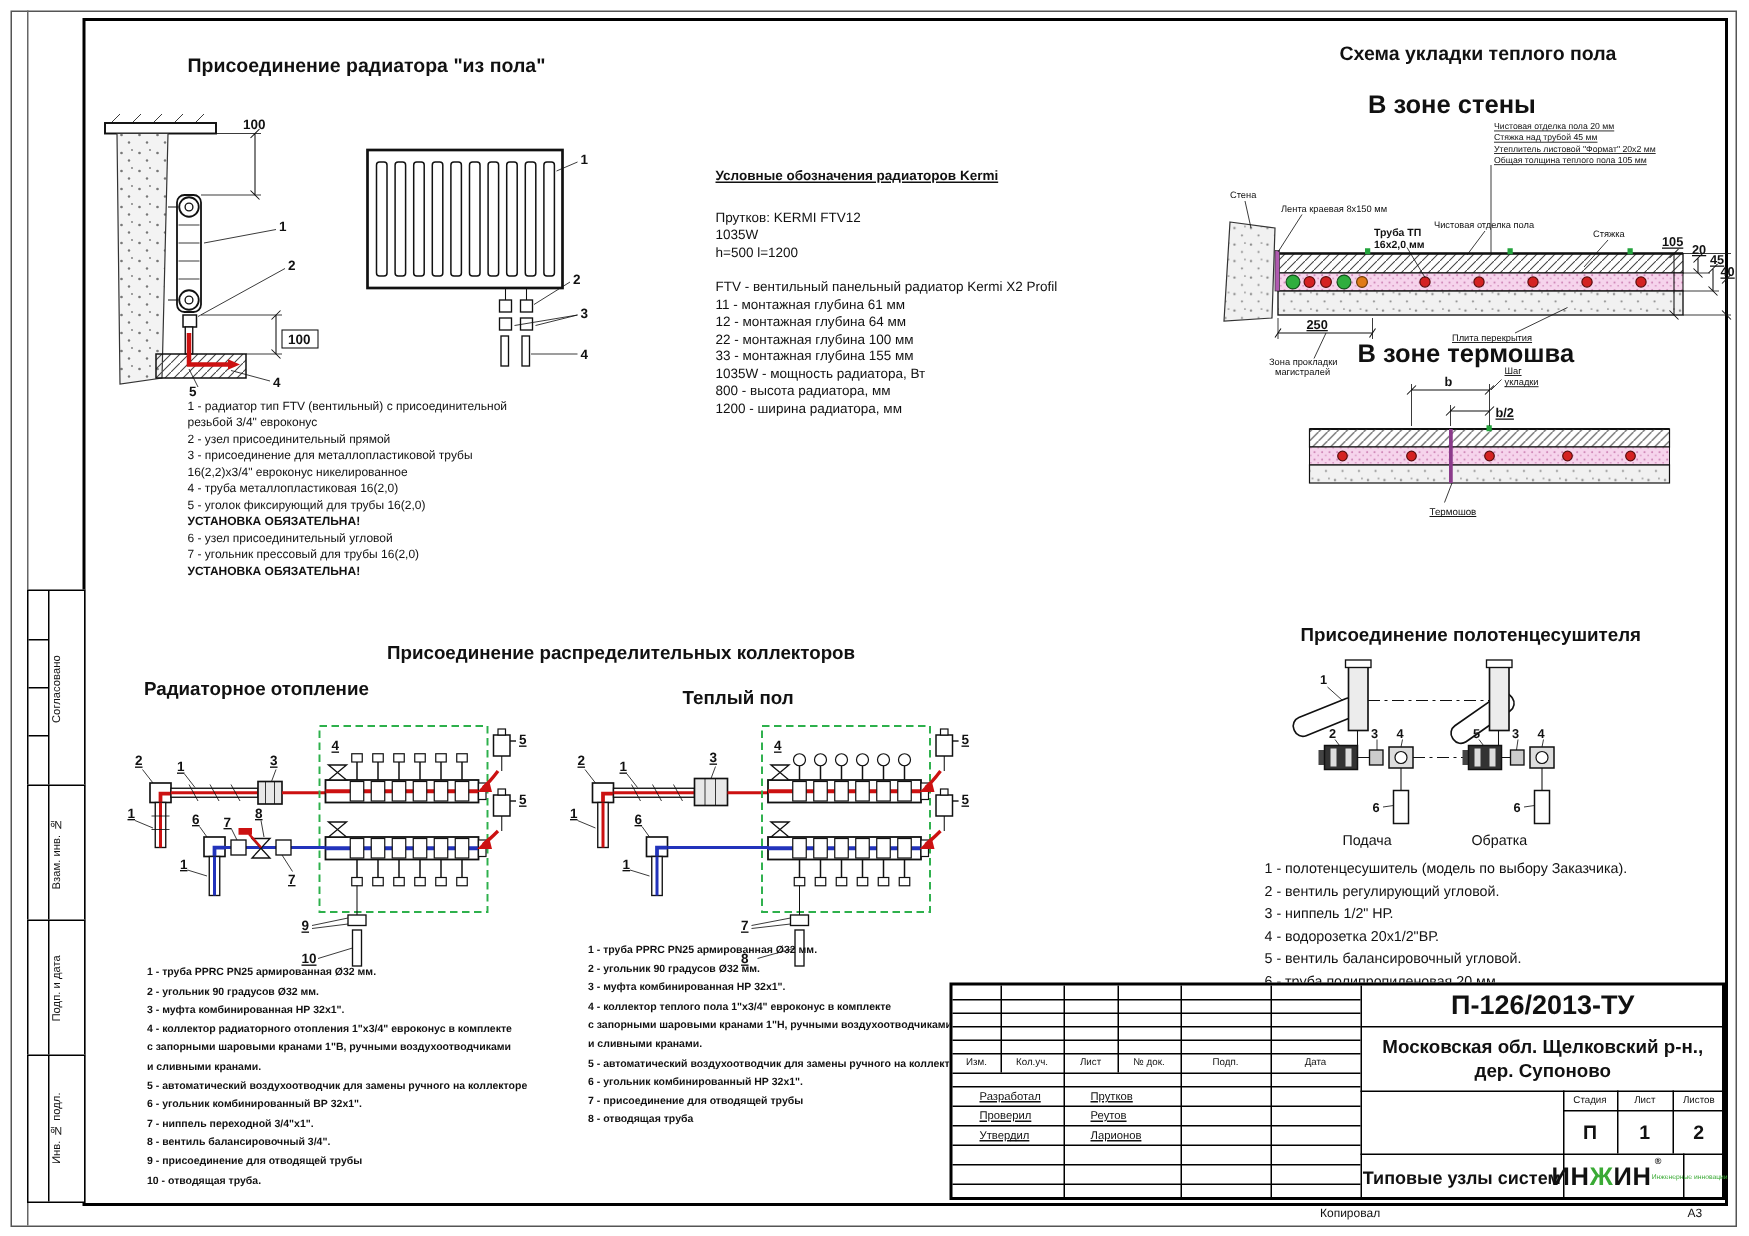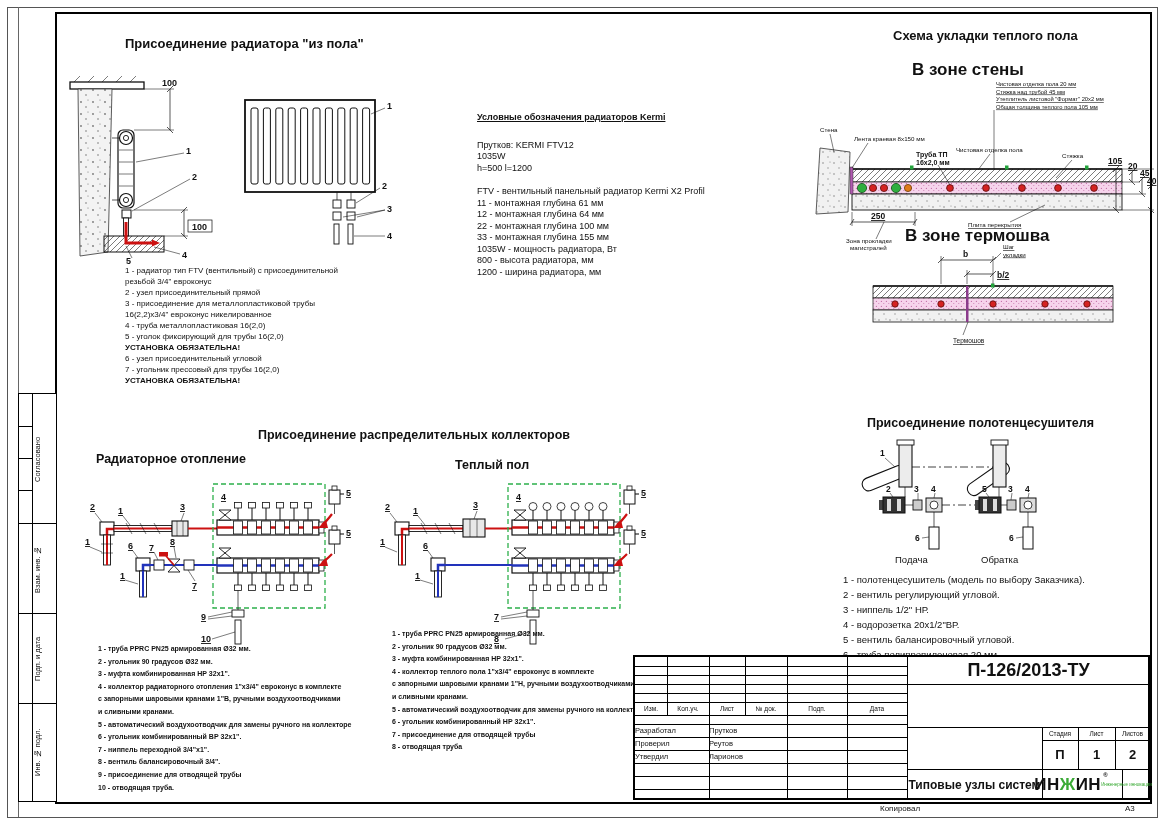--- a/index.html
+++ b/index.html
@@ -21,21 +21,21 @@
   
   .vblock { left:18px; width:37px; border:1px solid #000; background:#fff; }
   .vtext { position:absolute; inset:0; display:flex; align-items:center; justify-content:center;
            writing-mode:vertical-rl; transform:rotate(180deg); font-size:7.5px; white-space:nowrap; }
   .vdiv { position:absolute; left:13px; top:0; bottom:0; width:1px; background:#000; }
   .hline { position:absolute; background:#000; height:1px; }
   .vline { position:absolute; background:#000; width:1px; }
   
   .tb { left:633px; top:655px; width:517px; height:145px; border:2px solid #000; box-sizing:border-box; background:#fff; }
   .tb .cell { position:absolute; font-size:6.5px; display:flex; align-items:center; justify-content:center; text-align:center; }
-  .tb .sign { position:absolute; font-size:7.5px; display:flex; align-items:center; padding-left:0; }
+  .tb .sign { position:absolute; font-size:7.5px; display:flex; align-items:center; padding-left:18px;text-decoration:underline; }
   .docnum { position:absolute; left:272px; top:0; width:243px; height:27px; display:flex; align-items:center; justify-content:center;
             font-size:18px; font-weight:bold; }
   .loc { position:absolute; left:272px; top:27px; width:243px; height:43px; display:flex; flex-direction:column;
          align-items:center; justify-content:center; font-size:12.5px; font-weight:bold; line-height:16px; text-align:center; }
   .objcell { position:absolute; left:272px; top:70px; width:135px; height:42px; display:flex; flex-direction:column;
              align-items:center; justify-content:center; font-size:12px; font-weight:bold; line-height:15px; text-align:center; }
   .sheettitle { position:absolute; left:272px; top:112px; width:135px; height:31px; display:flex; align-items:center;
                 justify-content:center; font-size:12px; font-weight:bold; }
   .stageval { position:absolute; font-size:13px; font-weight:bold; display:flex; align-items:center; justify-content:center; }
   .logo { position:absolute; left:418px; top:112px; width:80px; height:31px; display:flex; flex-direction:row;
@@ -660,20 +660,24 @@
     <div class="cell" style="left:212px;top:45px;width:60px;height:13px;">Дата</div>
 
     <div class="sign" style="left:0;top:67px;width:74px;height:13px;">Разработал</div>
     <div class="sign" style="left:74px;top:67px;width:78px;height:13px;">Прутков</div>
     <div class="sign" style="left:0;top:80px;width:74px;height:13px;">Проверил</div>
     <div class="sign" style="left:74px;top:80px;width:78px;height:13px;">Реутов</div>
     <div class="sign" style="left:0;top:93px;width:74px;height:13px;">Утвердил</div>
     <div class="sign" style="left:74px;top:93px;width:78px;height:13px;">Ларионов</div>
 
     <div class="docnum">П-126/2013-ТУ</div>
+    <div class="loc">
+      <div>Московская обл. Щелковский р-н.,</div>
+      <div>дер. Супоново</div>
+    </div>
     <div class="sheettitle">Типовые узлы систем</div>
     <div class="cell" style="left:407px;top:70px;width:36px;height:13px;">Стадия</div>
     <div class="cell" style="left:443px;top:70px;width:37px;height:13px;">Лист</div>
     <div class="cell" style="left:480px;top:70px;width:35px;height:13px;">Листов</div>
     <div class="stageval" style="left:407px;top:83px;width:36px;height:29px;">П</div>
     <div class="stageval" style="left:443px;top:83px;width:37px;height:29px;">1</div>
     <div class="stageval" style="left:480px;top:83px;width:35px;height:29px;">2</div>
     <div class="logo">
       <div class="word"><span>ИН</span><span class="g">Ж</span><span>ИН</span><span class="reg">®</span></div>
       <div class="tag">Инженерные инновации</div>

